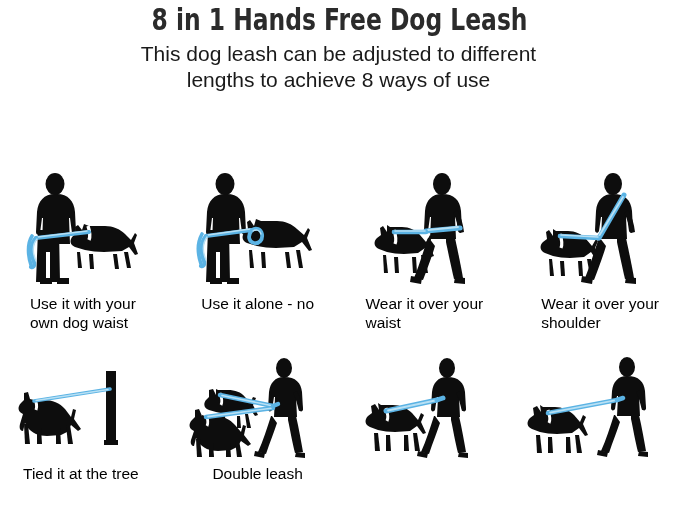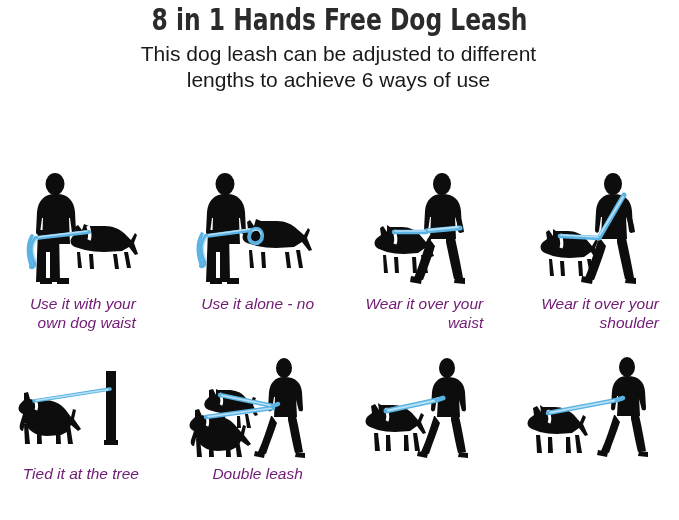--- a/index.html
+++ b/index.html
@@ -76,24 +76,23 @@
     width: 100%;
   }
   .row-1 .art { height: 118px; }
   .row-2 .art { height: 104px; }
   .art svg { display: block; margin: 0 auto; }
 
   .caption {
     font-family: "Liberation Sans", sans-serif;
     font-size: 15.5px;
     line-height: 19px;
-    color: #701a75;
-    text-align: right;
+    color: #000000;
+    text-align: left;
     white-space: nowrap;
-    font-style: italic;
   }
   .row-1 .caption { margin-top: 6px; }
   .row-2 .caption { margin-top: 4px; }
   .caption span { display: block; }
 
   
   .p1 .caption { transform: translateX(-2px); }
   .p2 .caption { transform: translateX(3px); }
   .p3 .caption { transform: translateX(0px); }
   .p4 .caption { transform: translateX(6px); }
@@ -108,21 +107,21 @@
 </style>
 </head>
 <body>
 
 <div id="page">
 
   <div class="header">
     <h1 class="title">8 in 1 Hands Free Dog Leash</h1>
     <p class="subtitle">
       <span>This dog leash can be adjusted to different</span>
-      <span>lengths to achieve 6 ways of use</span>
+      <span>lengths to achieve 8 ways of use</span>
     </p>
   </div>
 
   <div class="row row-1">
 
     <div class="panel p1">
       <div class="art">
         <svg width="150" height="118" viewBox="0 0 150 118" aria-hidden="true">
 
           <g class="sil">

